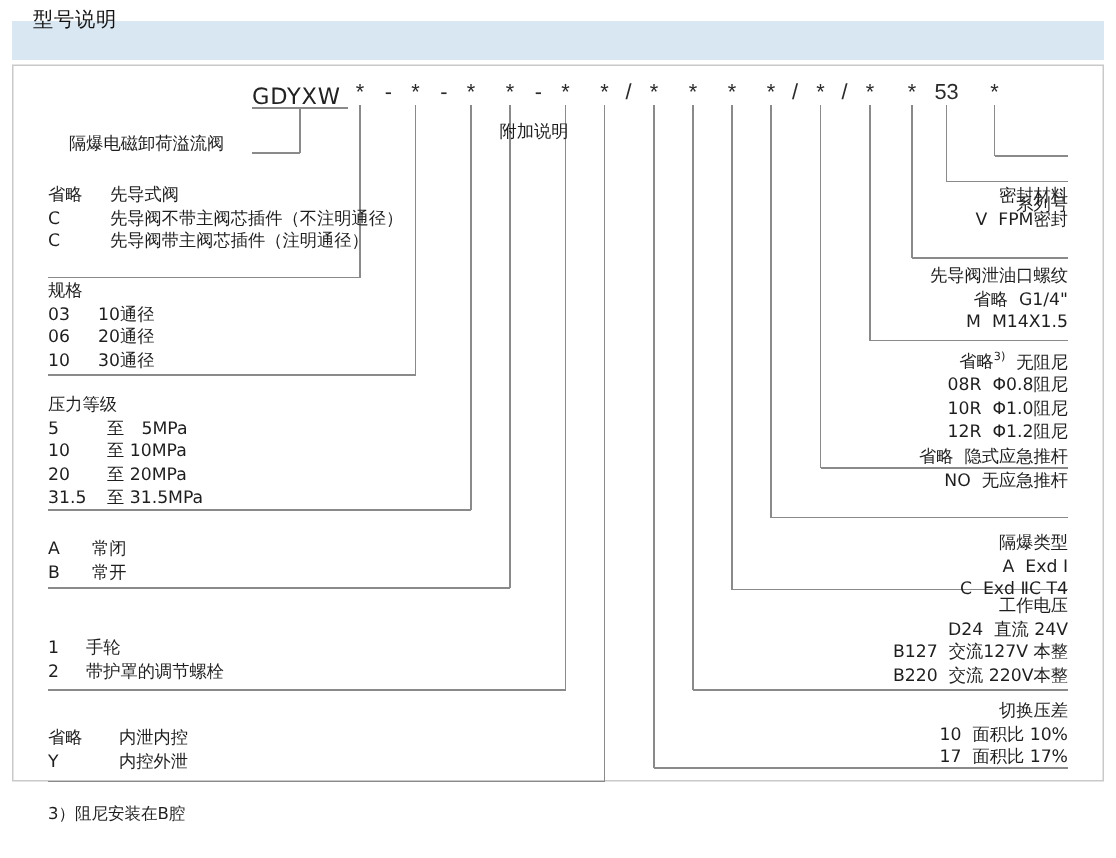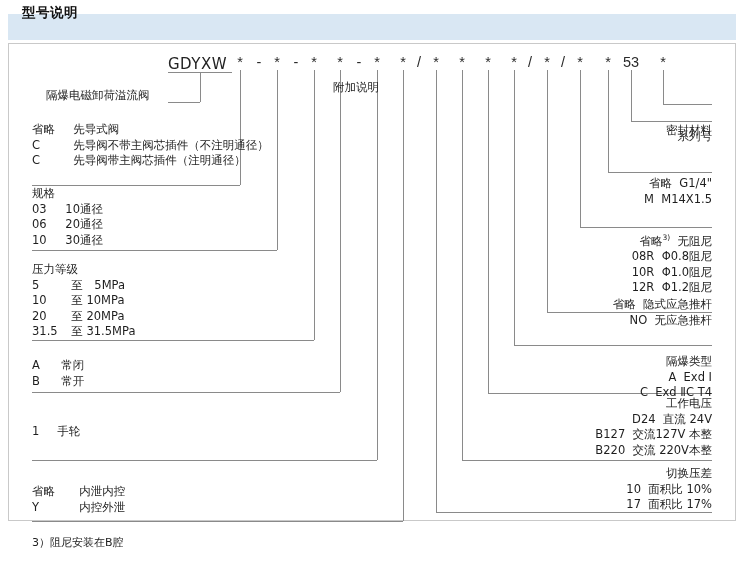--- a/index.html
+++ b/index.html
@@ -24,21 +24,21 @@
     width: 728px;
     height: 26px;
     background: #d9e7f3;
     box-sizing: border-box;
   }
   #header-title {
     position: absolute;
     left: 22px;
     top: 4px;
     font-size: 13.5px;
-    font-weight: bold;
+    font-weight: normal;
     letter-spacing: 0.5px;
     color: #121212;
     white-space: nowrap;
   }
 
   
   #diagram-frame {
     position: absolute;
     left: 8px;
     top: 43px;
@@ -218,38 +218,41 @@
       <span class="lrow"><span class="k" style="min-width: 32px;">10</span><span class="v">&nbsp;&nbsp;至 10MPa</span></span>
       <span class="lrow"><span class="k" style="min-width: 32px;">20</span><span class="v">&nbsp;&nbsp;至 20MPa</span></span>
       <span class="lrow"><span class="k" style="min-width: 32px;">31.5</span><span class="v">&nbsp;&nbsp;至 31.5MPa</span></span>
     </div>
     <div class="label-block left" style="top: 358px; left: 32px;">
       <span class="lrow"><span class="k" style="min-width: 22px;">A</span><span class="v">&nbsp;&nbsp;常闭</span></span>
       <span class="lrow"><span class="k" style="min-width: 22px;">B</span><span class="v">&nbsp;&nbsp;常开</span></span>
     </div>
     <div class="label-block left" style="top: 424px; left: 32px;">
       <span class="lrow"><span class="k" style="min-width: 18px;">1</span><span class="v">&nbsp;&nbsp;手轮</span></span>
+      <span class="lrow"><span class="k" style="min-width: 18px;">2</span><span class="v">&nbsp;&nbsp;带护罩的调节螺栓</span></span>
     </div>
     <div class="label-block left" style="top: 484px; left: 32px;">
       <span class="lrow"><span class="k" style="min-width: 40px;">省略</span><span class="v">&nbsp;&nbsp;内泄内控</span></span>
       <span class="lrow"><span class="k" style="min-width: 40px;">Y</span><span class="v">&nbsp;&nbsp;内控外泄</span></span>
     </div>
   </div>
 
 <div id="right-labels">
     <div class="label-block right" style="top: 80px; left: 0px; width: 712px; text-align: center; text-decoration: underline;">
       <span class="lrow"><span class="k"></span><span class="v">附加说明</span></span>
     </div>
     <div class="label-block right" style="top: 97px; left: 0px; width: 712px; text-align: right; margin-top: 32px;">
       <span class="lrow"><span class="k"></span><span class="v">系列号</span></span>
     </div>
     <div class="label-block right" style="top: 123px; left: 0px; width: 712px; text-align: right;">
       <span class="lrow"><span class="k" style="min-width: 40px;"></span><span class="v">密封材料</span></span>
+      <span class="lrow"><span class="k" style="min-width: 40px;">V</span><span class="v">&nbsp;&nbsp;FPM密封</span></span>
     </div>
     <div class="label-block right" style="top: 176px; left: 0px; width: 712px; text-align: right;">
+      <span class="lrow"><span class="k" style="min-width: 40px;"></span><span class="v">先导阀泄油口螺纹</span></span>
       <span class="lrow"><span class="k" style="min-width: 40px;">省略</span><span class="v">&nbsp;&nbsp;G1/4"</span></span>
       <span class="lrow"><span class="k" style="min-width: 40px;">M</span><span class="v">&nbsp;&nbsp;M14X1.5</span></span>
     </div>
     <div class="label-block right" style="top: 230px; left: 0px; width: 712px; text-align: right;">
       <span class="lrow"><span class="k" style="min-width: 46px;">省略<span class="sup">3)</span></span><span class="v">&nbsp;&nbsp;无阻尼</span></span>
       <span class="lrow"><span class="k" style="min-width: 46px;">08R</span><span class="v">&nbsp;&nbsp;Φ0.8阻尼</span></span>
       <span class="lrow"><span class="k" style="min-width: 46px;">10R</span><span class="v">&nbsp;&nbsp;Φ1.0阻尼</span></span>
       <span class="lrow"><span class="k" style="min-width: 46px;">12R</span><span class="v">&nbsp;&nbsp;Φ1.2阻尼</span></span>
     </div>
     <div class="label-block right" style="top: 297px; left: 0px; width: 712px; text-align: right;">

